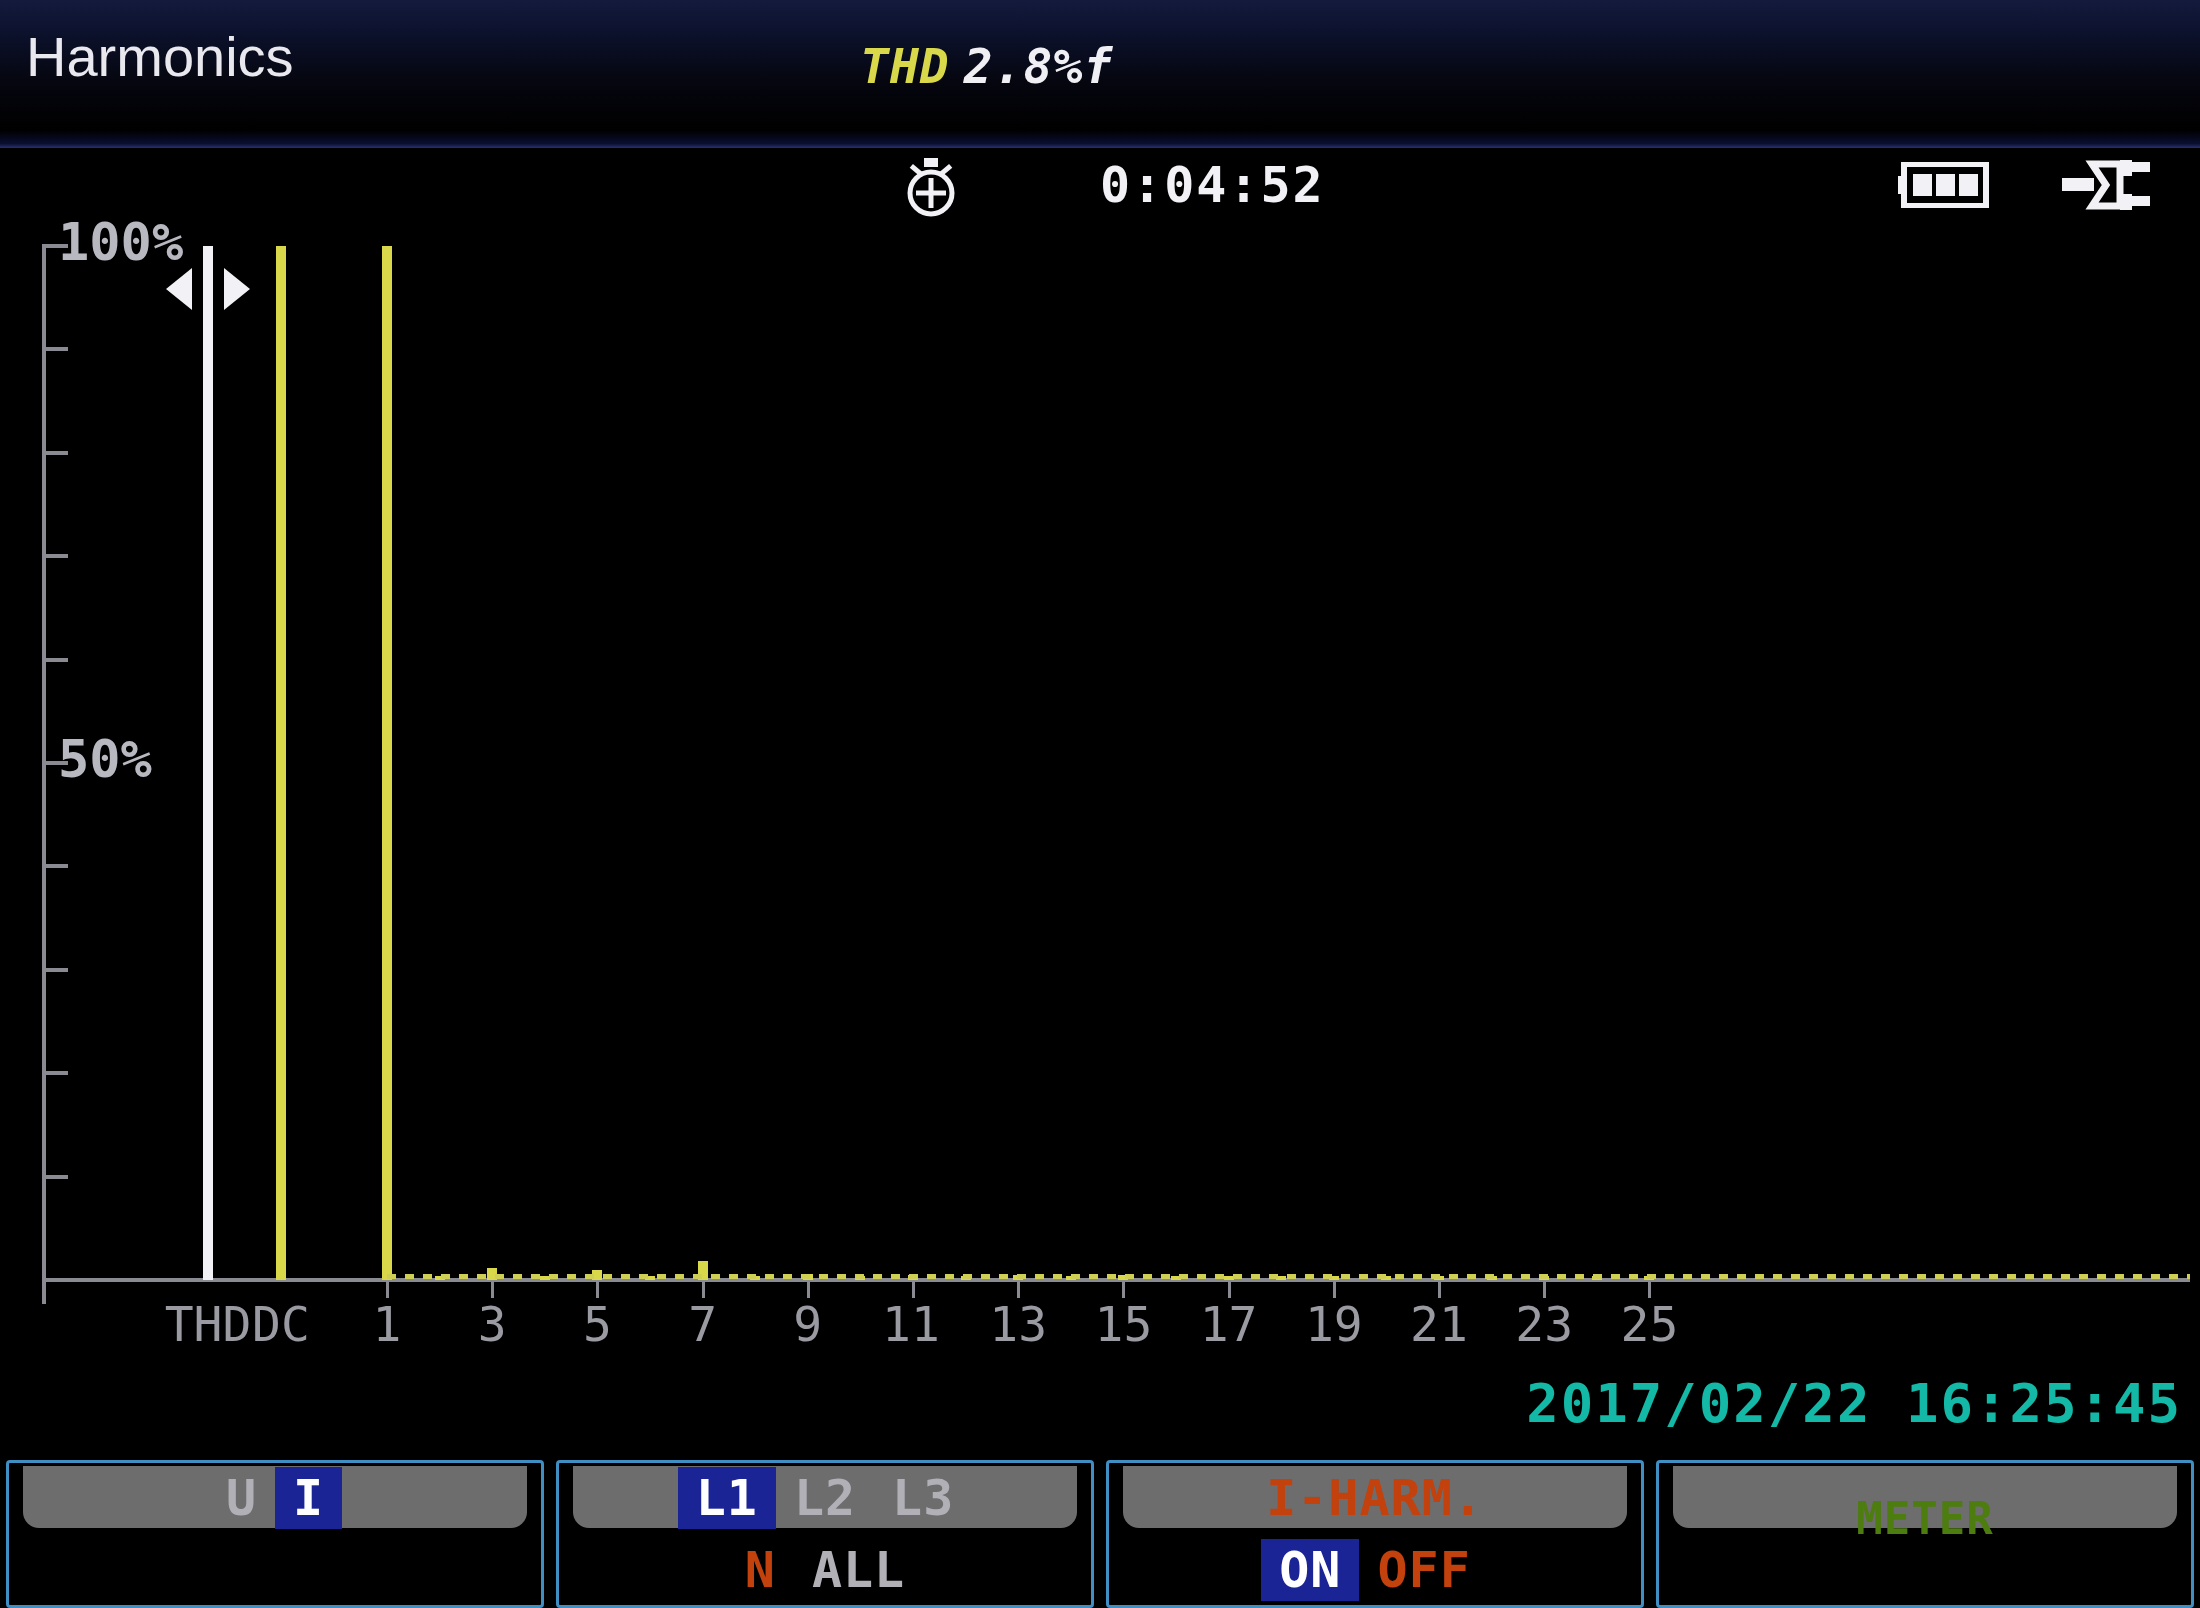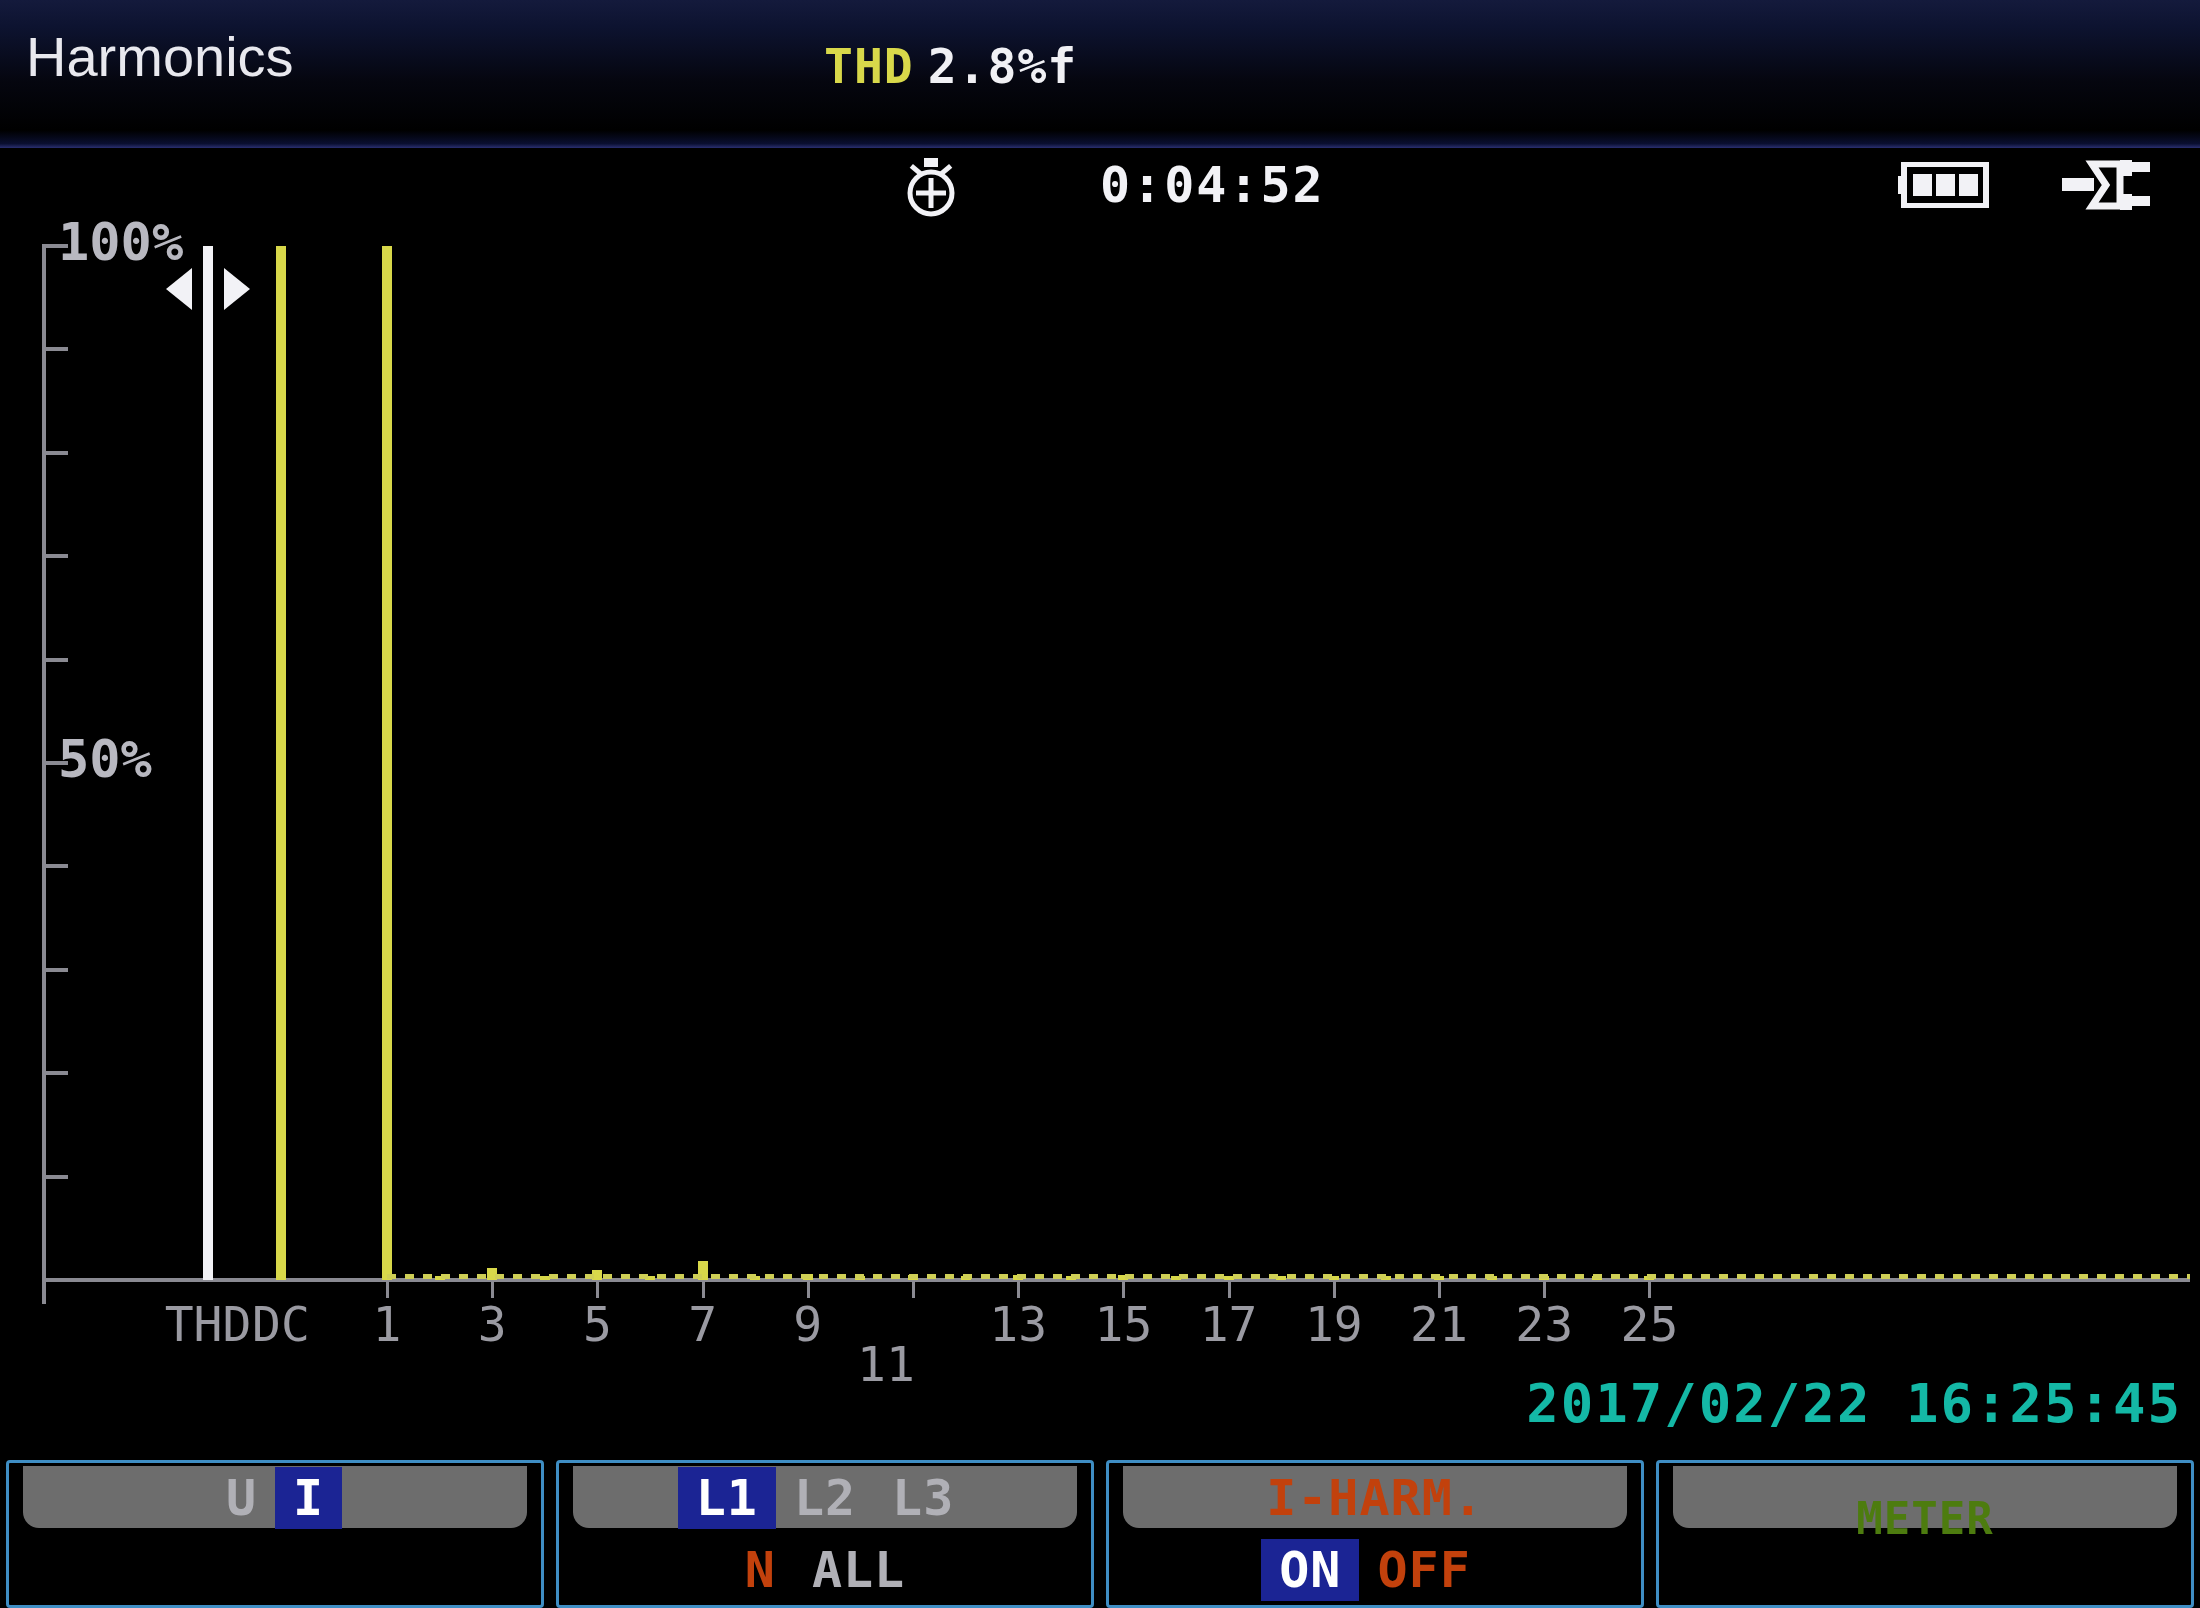--- a/index.html
+++ b/index.html
@@ -29,22 +29,23 @@
     position: absolute;
     left: 26px; top: 24px;
     font-family: "Liberation Sans", sans-serif;
     font-size: 56px;
     color: #e8e8ee;
     letter-spacing: 0px;
     white-space: nowrap;
   }
   #thd-group {
     position: absolute;
-    left: 824px; top: 38px;
-    white-space: nowrap;
+    left: 860px; top: 38px;
+    white-space: nowrap;
+    font-style: italic;
   }
   #thd-label {
     font-family: "DejaVu Sans Mono", monospace;
     font-size: 48px;
     font-weight: bold;
     color: #d8d84a;
     letter-spacing: 1px;
   }
   #thd-value {
     font-family: "DejaVu Sans Mono", monospace;
@@ -363,21 +364,21 @@
         <div class="x-tick" style="left: 1648.4px;"></div>
       </div>
     <div id="xlabels-layer">
         <div class="x-label" style="left: 208px;">THD</div>
         <div class="x-label" style="left: 281px;">DC</div>
         <div class="x-label" style="left: 387px;">1</div>
         <div class="x-label" style="left: 492.2px;">3</div>
         <div class="x-label" style="left: 597.4px;">5</div>
         <div class="x-label" style="left: 702.6px;">7</div>
         <div class="x-label" style="left: 807.8px;">9</div>
-        <div class="x-label" style="left: 886px; margin-top: 40px;">11</div>
+        <div class="x-label" style="left: 911px;">11</div>
         <div class="x-label" style="left: 1018.2px;">13</div>
         <div class="x-label" style="left: 1123.4px;">15</div>
         <div class="x-label" style="left: 1228.6px;">17</div>
         <div class="x-label" style="left: 1333.8px;">19</div>
         <div class="x-label" style="left: 1439px;">21</div>
         <div class="x-label" style="left: 1544.2px;">23</div>
         <div class="x-label" style="left: 1649.4px;">25</div>
       </div>
   </div>
 

